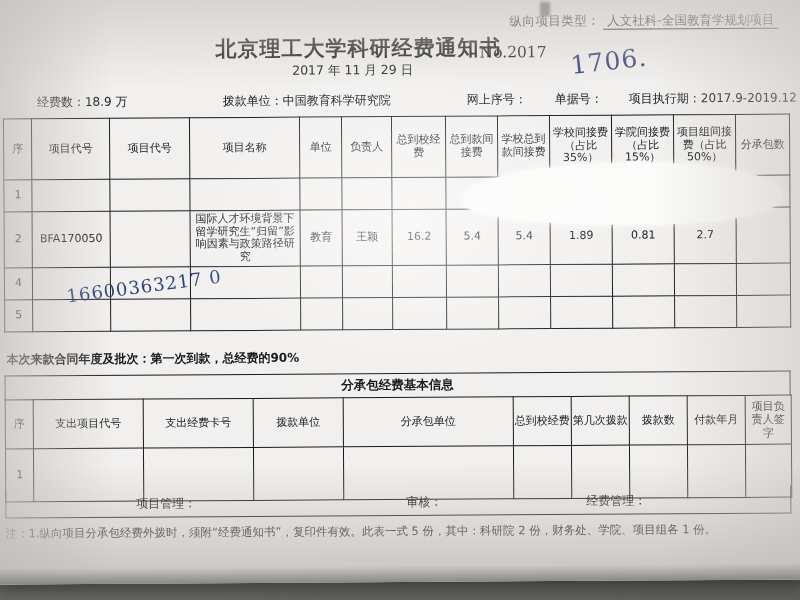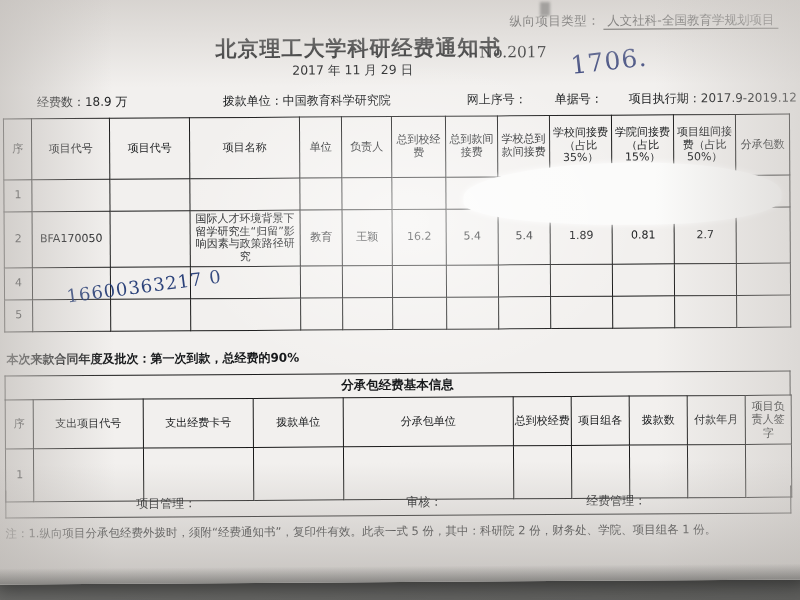--- a/index.html
+++ b/index.html
@@ -390,21 +390,21 @@
           <col style="width:46px">
         </colgroup>
         <thead>
           <tr>
             <td>序</td>
             <td>支出项目代号</td>
             <td>支出经费卡号</td>
             <td>拨款单位</td>
             <td>分承包单位</td>
             <td>总到校经费</td>
-            <td>项目组各</td>
+            <td>第几次拨款</td>
             <td>拨款数</td>
             <td>付款年月</td>
             <td>项目负责人签字</td>
           </tr>
         </thead>
         <tbody>
           <tr>
             <td>1</td>
             <td></td>
             <td></td>

